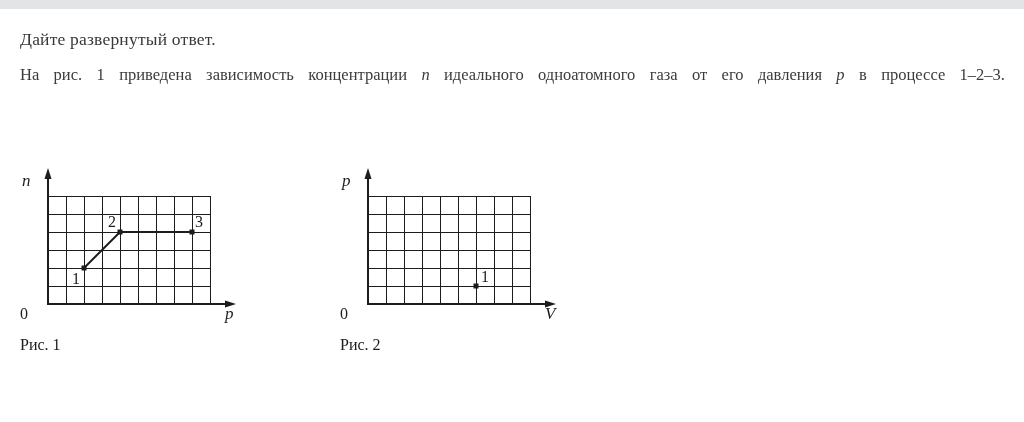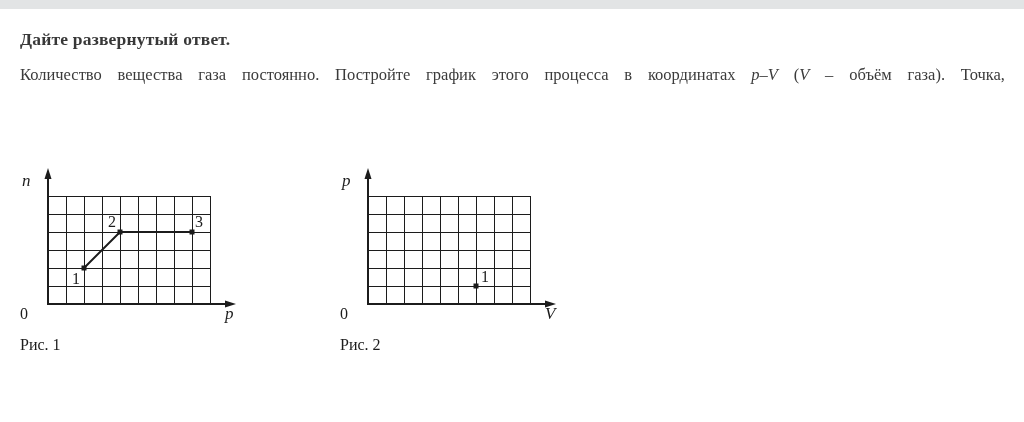--- a/index.html
+++ b/index.html
@@ -18,21 +18,21 @@
     position: absolute;
     left: 0; top: 0;
     width: 1024px; height: 9px;
     background: #e2e4e5;
   }
   .header-title {
     position: absolute;
     left: 20px; top: 29px;
     width: 984px;
     font-size: 17.5px;
-    font-weight: bold;
+    font-weight: normal;
     color: #383838;
     letter-spacing: 0.2px;
   }
   .problem-text {
     position: absolute;
     left: 20px; top: 63px;
     width: 985px;
     font-size: 16.5px;
     line-height: 24px;
     color: #3b3b3b;
@@ -60,21 +60,21 @@
 </style>
 </head>
 <body>
 
 <div id="page">
   <div class="top-bar"></div>
 
   <div class="header-title">Дайте развернутый ответ.</div>
 
   <div class="problem-text">
-      <div class="line justify-all"><span>Количество вещества газа постоянно. Постройте график этого процесса в координатах </span><em>p</em><span>–</span><em>V</em><span> (</span><em>V</em><span> – объём газа). Точка,</span></div>
+      <div class="line justify-all"><span>На рис. 1 приведена зависимость концентрации </span><em>n</em><span> идеального одноатомного газа от его давления </span><em>p</em><span> в процессе 1–2–3.</span></div>
     </div>
 
   <div class="figure fig-0"><svg width="240" height="192" viewBox="0 0 240 192">
         <g stroke="#1c1c1c" stroke-width="1" shape-rendering="crispEdges">
           <line x1="30" y1="30" x2="30" y2="138"></line>
           <line x1="48" y1="30" x2="48" y2="138"></line>
           <line x1="66" y1="30" x2="66" y2="138"></line>
           <line x1="84" y1="30" x2="84" y2="138"></line>
           <line x1="102" y1="30" x2="102" y2="138"></line>
           <line x1="120" y1="30" x2="120" y2="138"></line>

